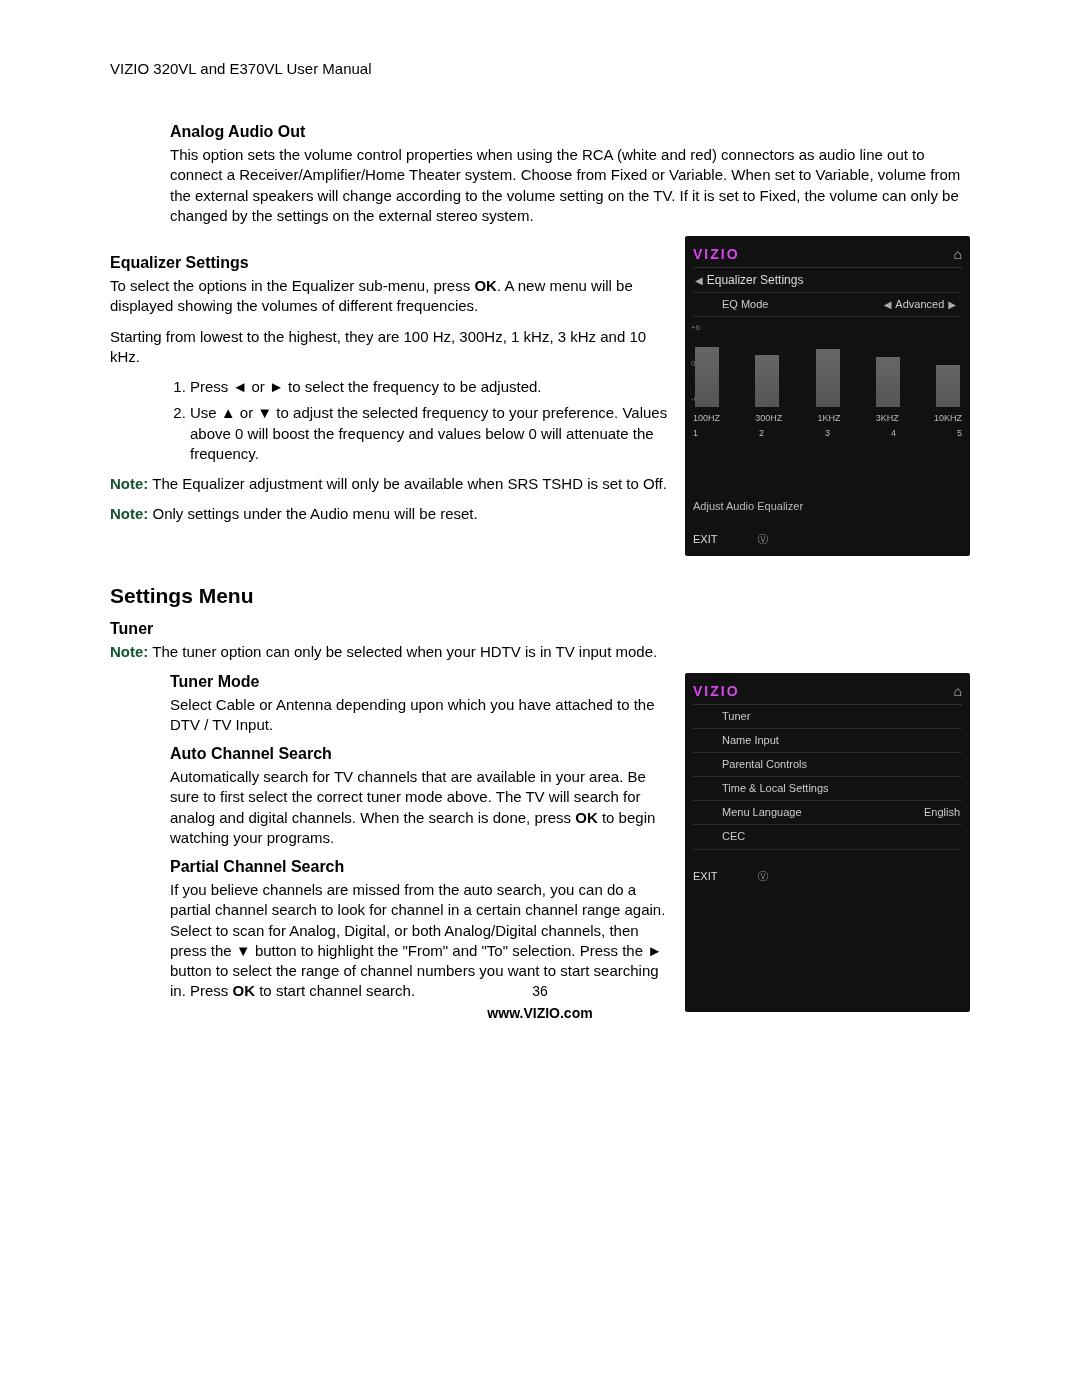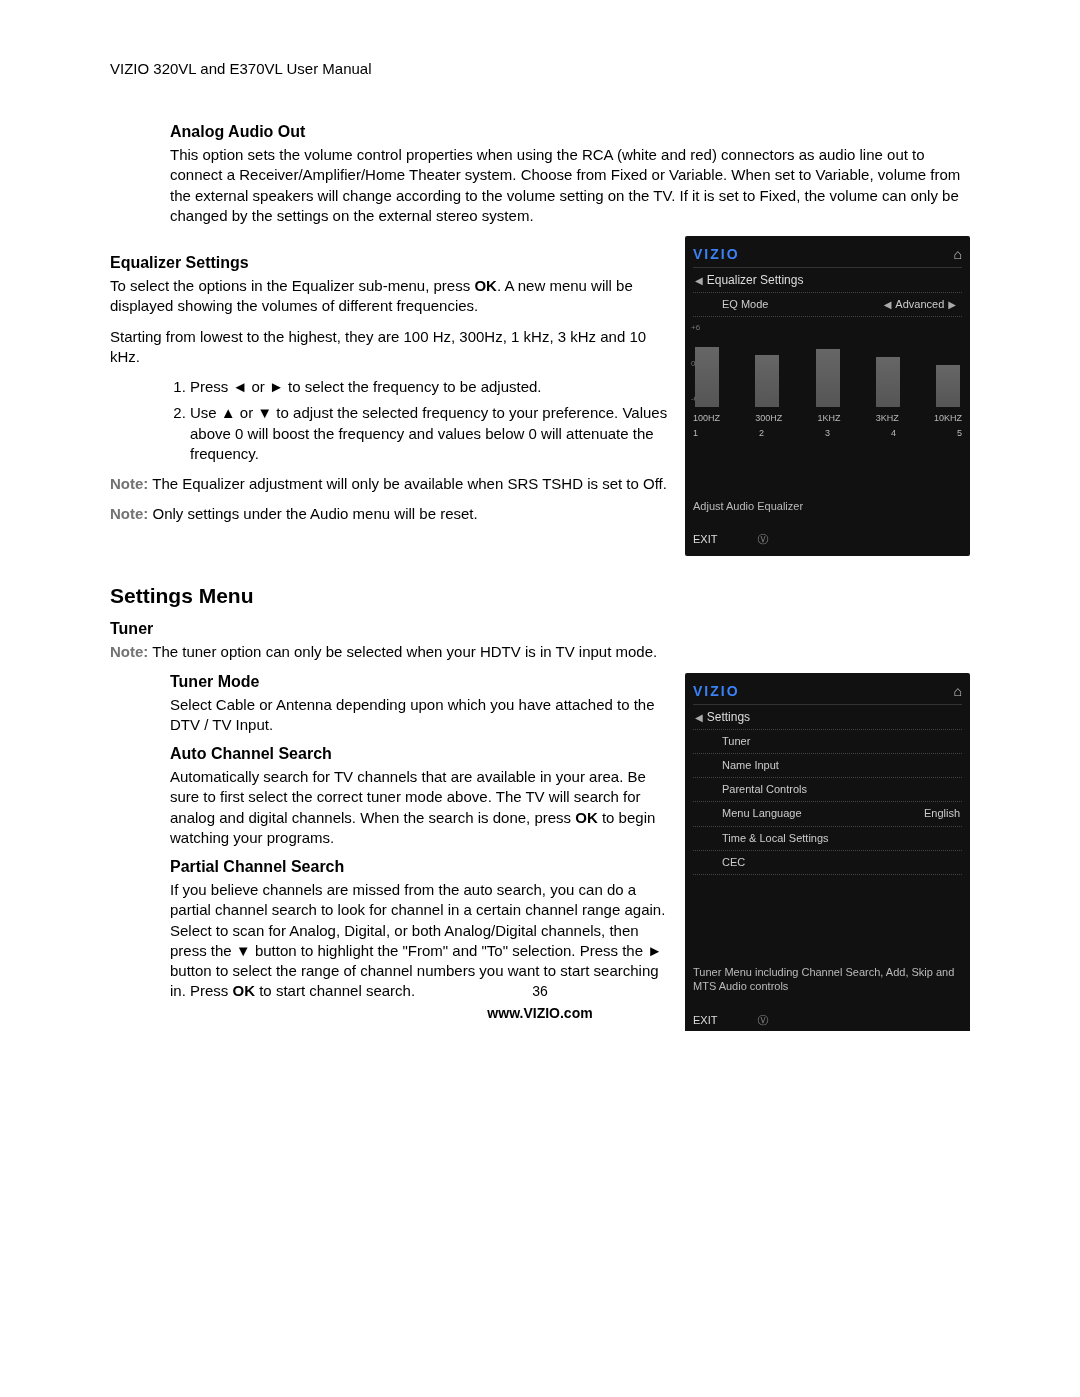--- a/index.html
+++ b/index.html
@@ -20,41 +20,41 @@
   }
   .header-line {
     font-size: 15px;
     margin-bottom: 46px;
   }
   .section-indent { margin-left: 60px; }
   .h3 { font-weight: bold; font-size: 16px; margin: 0 0 4px 0; }
   .h2 { font-weight: bold; font-size: 16px; margin: 18px 0 4px 0; }
   .h1 { font-weight: bold; font-size: 21px; margin: 28px 0 12px 0; }
   .para { margin: 0 0 10px 0; line-height: 1.35; }
-  .note-label { color: #737373; font-weight: bold; }
+  .note-label { color: #14532d; font-weight: bold; }
   .bold { font-weight: bold; }
   ol.steps { margin: 4px 0 10px 60px; padding-left: 20px; }
   ol.steps li { margin-bottom: 6px; line-height: 1.35; }
 
   .col-wrap { display: flex; gap: 10px; }
   .col-text { flex: 1; }
 
   
   .tv-panel {
     width: 285px;
     background: #111;
     color: #ddd;
     font-size: 12px;
     box-sizing: border-box;
     padding: 6px 8px 10px 8px;
     border-radius: 2px;
     line-height: 1.2;
   }
   .tv-top { display: flex; justify-content: space-between; align-items: center; padding: 4px 0; border-bottom: 1px solid #333; }
-  .vizio-logo { font-family: Arial; letter-spacing: 2px; font-weight: bold; font-size: 14px; color: #3b82f6; }
+  .vizio-logo { font-family: Arial; letter-spacing: 2px; font-weight: bold; font-size: 14px; color: #d946ef; }
   .home-icon { font-size: 14px; color: #ccc; }
   .tv-row { border-bottom: 1px dotted #444; padding: 5px 2px; display: flex; justify-content: space-between; align-items: center; }
   .tv-sub { font-size: 11px; color: #ccc; padding-left: 27px; }
   .tv-help { font-size: 11px; color: #bbb; margin-top: 60px; line-height: 1.3; }
   .tv-footer { display: flex; align-items: center; gap: 40px; margin-top: 20px; font-size: 11px; }
   .vizio-arrow { display:inline-block; color:#aaa; font-size:10px; margin-right:4px; }
 
   
   .eq-area { margin-top: 6px; }
   .eq-bars { display: flex; justify-content: space-between; align-items: flex-end; height: 80px; padding: 4px 2px 0 2px; position: relative; }
@@ -179,51 +179,46 @@
           <span>If you believe channels are missed from the auto search, you can do a partial channel search to look for channel in a certain channel range again. Select to scan for Analog, Digital, or both Analog/Digital channels, then press the ▼ button to highlight the "From" and "To" selection. Press the ► button to select the range of channel numbers you want to start searching in. Press </span><span class="bold">OK</span><span> to start channel search.</span>
         </p>
       </div>
     </div>
 
     <div class="tv-panel">
       <div class="tv-top">
         <span class="vizio-logo">VIZIO</span>
         <span class="home-icon">⌂</span>
       </div>
-      <div class="tv-row">
-        <span><span class="vizio-arrow">◀</span><span>Settings</span></span>
-        <span></span>
-      </div>
       <div id="tv2-rows">
           <div class="tv-row">
             <span class="tv-sub">Tuner</span>
             <span class="tv-sub"></span>
           </div>
           <div class="tv-row">
             <span class="tv-sub">Name Input</span>
             <span class="tv-sub"></span>
           </div>
           <div class="tv-row">
             <span class="tv-sub">Parental Controls</span>
+            <span class="tv-sub"></span>
+          </div>
+          <div class="tv-row">
+            <span class="tv-sub">Time &amp; Local Settings</span>
             <span class="tv-sub"></span>
           </div>
           <div class="tv-row">
             <span class="tv-sub">Menu Language</span>
             <span class="tv-sub">English</span>
           </div>
           <div class="tv-row">
-            <span class="tv-sub">Time &amp; Local Settings</span>
-            <span class="tv-sub"></span>
-          </div>
-          <div class="tv-row">
             <span class="tv-sub">CEC</span>
             <span class="tv-sub"></span>
           </div>
         </div>
-      <div class="tv-help" style="margin-top:90px;">Tuner Menu including Channel Search, Add, Skip and MTS Audio controls</div>
       <div class="tv-footer">
         <span>EXIT</span>
         <span style="color:#888;">Ⓥ</span>
       </div>
     </div>
   </div>
 
   <div class="footer">
     <span class="pg">36</span>
     <span class="url">www.VIZIO.com</span>

